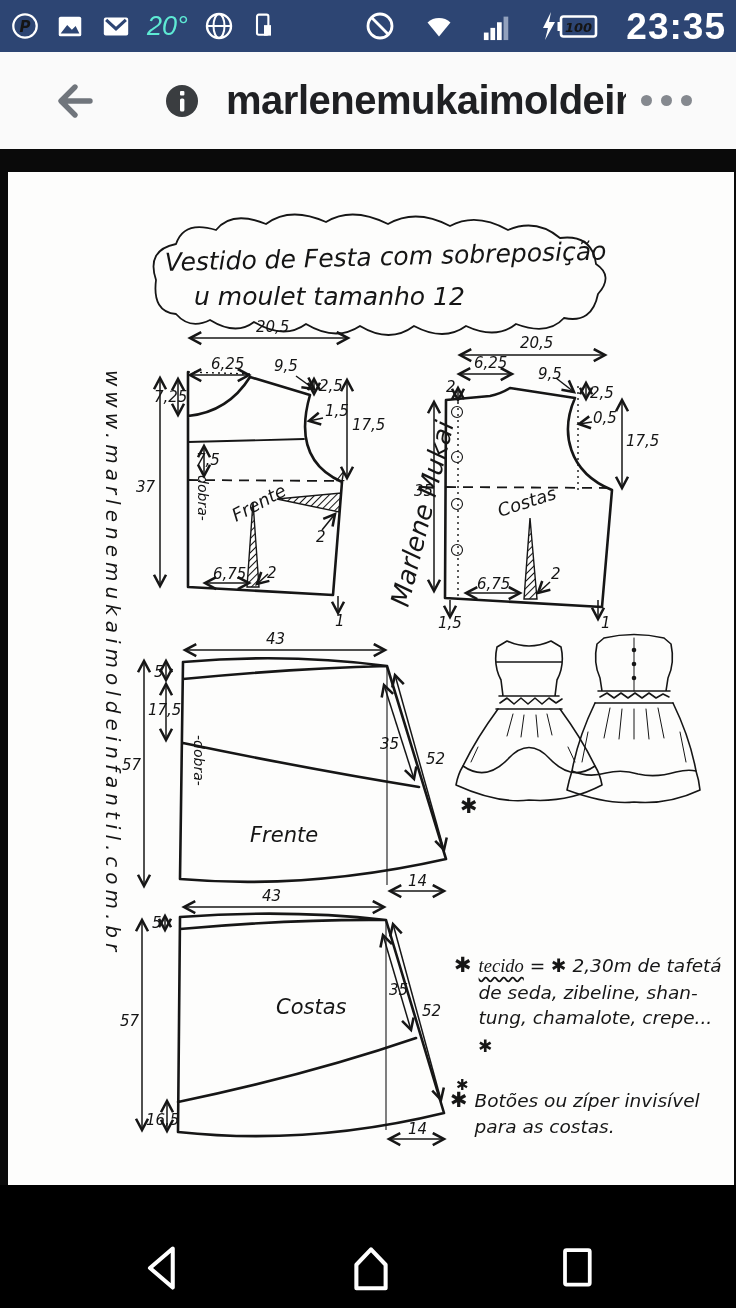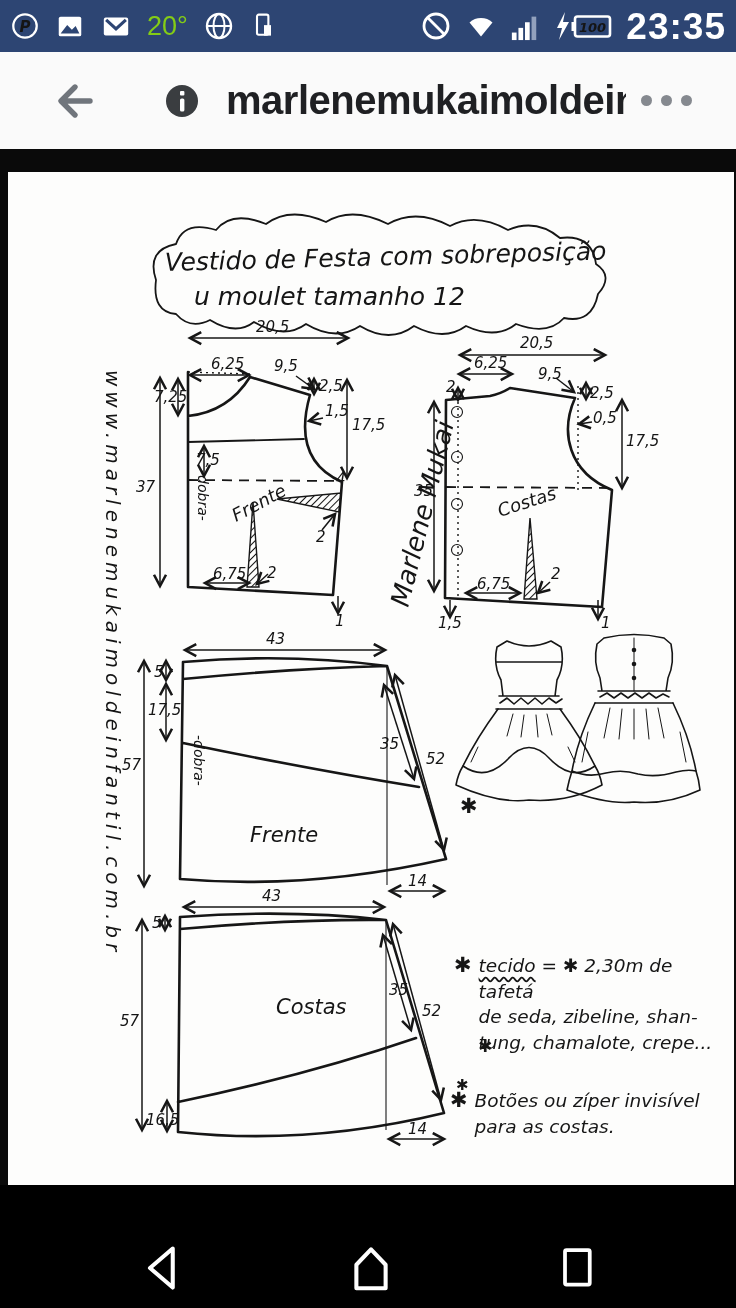--- a/index.html
+++ b/index.html
@@ -2,23 +2,23 @@
 <html><head>
 <meta charset="utf-8">
 <style>
   html,body{margin:0;padding:0;background:#000;}
   .screen{position:relative;width:736px;height:1308px;overflow:hidden;background:#000;
           font-family:"Liberation Sans",sans-serif;}
   
   .status-bar{height:52px;background:#2d4573;display:flex;align-items:center;
               padding:0 10px;color:#fff;}
   .sb-left{display:flex;align-items:center;gap:15px;}
-  .sb-right{display:flex;align-items:center;gap:12px;margin-left:auto;}
+  .sb-right{display:flex;align-items:center;gap:26px;margin-left:auto;}
   .sic{display:block;}
-  .sb-temp{font-size:27px;color:#84cc16;line-height:1;}
+  .sb-temp{font-size:27px;color:#5eead4;line-height:1;font-style:italic;}
   .sb-time{font-size:37px;font-weight:bold;color:#fff;line-height:1;letter-spacing:1px;}
   
   .toolbar{height:97px;background:#fafafa;display:flex;align-items:center;padding:0 26px;}
   .tb-back{margin-left:24px;}
   .tb-info{margin-left:66px;}
   .tb-url{margin-left:26px;font-size:40px;font-weight:bold;color:#1f2023;letter-spacing:-0.5px;
           white-space:nowrap;overflow:hidden;max-width:400px;}
   .tb-menu{margin-left:auto;margin-right:18px;display:flex;gap:9px;}
   .tb-menu i{width:11px;height:11px;border-radius:50%;background:#85898f;display:block;}
   .strip{height:23px;background:#0a0a0a;}
@@ -35,21 +35,21 @@
   .dim{stroke:#161616;stroke-width:1.5;fill:none;marker-start:url(#ahs);marker-end:url(#ahe);}
   .arr{stroke:#161616;stroke-width:1.5;fill:none;marker-end:url(#ahe);}
   .sk{stroke:#161616;stroke-width:1.6;fill:none;stroke-linecap:round;stroke-linejoin:round;}
   .skt{stroke:#161616;stroke-width:1;fill:none;stroke-linecap:round;}
   .m{font-size:15px;}
   
   .note{position:absolute;display:flex;gap:7px;color:#161616;
         font-family:"DejaVu Sans",sans-serif;font-style:italic;}
   .note .star{font-size:21px;font-style:normal;line-height:1;padding-top:2px;}
   .note .txt{font-size:18.5px;line-height:1.38;white-space:pre-line;}
-  .wavy{text-decoration:underline wavy #161616;text-underline-offset:4px;}
+  .wavy{text-decoration:underline wavy #161616;text-underline-offset:4px;font-family:Liberation Serif, serif;}
   
   .navbar{height:123px;background:#000;display:flex;align-items:flex-start;
           justify-content:space-between;padding:57px 135px 0 137px;}
 </style>
 </head>
 <body>
 
 <div class="screen">
 
   <div class="status-bar">

